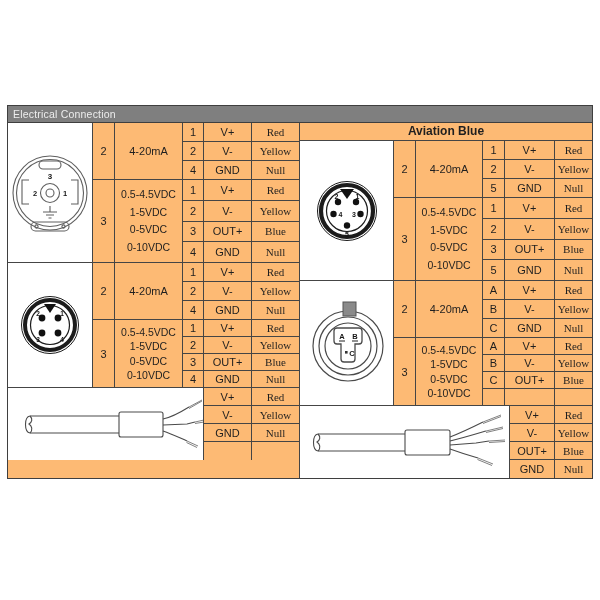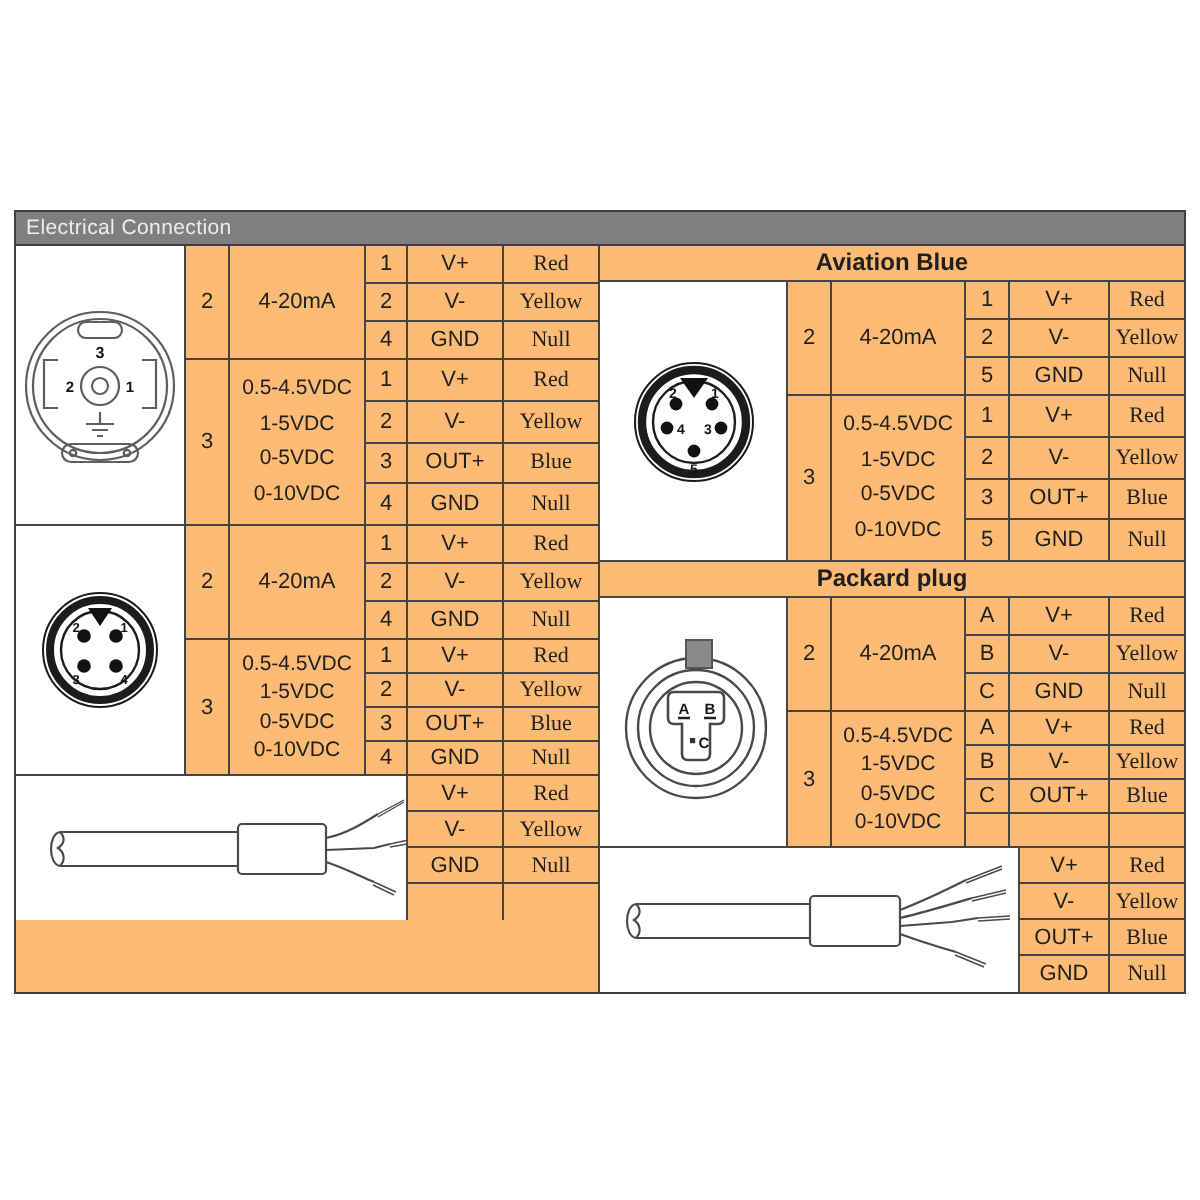--- a/index.html
+++ b/index.html
@@ -231,21 +231,20 @@
         <div class="c" style="grid-area:5/5">V-</div>
         <div class="c nr" style="grid-area:5/6">Yellow</div>
         <div class="c" style="grid-area:6/4">3</div>
         <div class="c" style="grid-area:6/5">OUT+</div>
         <div class="c nr" style="grid-area:6/6">Blue</div>
         <div class="c" style="grid-area:7/4">5</div>
         <div class="c" style="grid-area:7/5">GND</div>
         <div class="c nr" style="grid-area:7/6">Null</div>
       </div>
 
-      <div class="ptitle">Packard plug</div>
 
       <div class="grid pg-r rows-b">
         <div class="c drawcell" style="grid-area:1/1/8/2">
           <svg width="93" height="122" viewBox="0 0 93 122">
             <g fill="none" stroke="#4a4a4a" stroke-width="1.2">
               <circle cx="48" cy="64" r="35"></circle>
                 <circle cx="48" cy="64" r="29"></circle>
                 <circle cx="48" cy="64" r="23"></circle>
             </g>
             <rect x="43" y="20" width="13" height="14" fill="#8a8a8a" stroke="#555" stroke-width="1"></rect>

